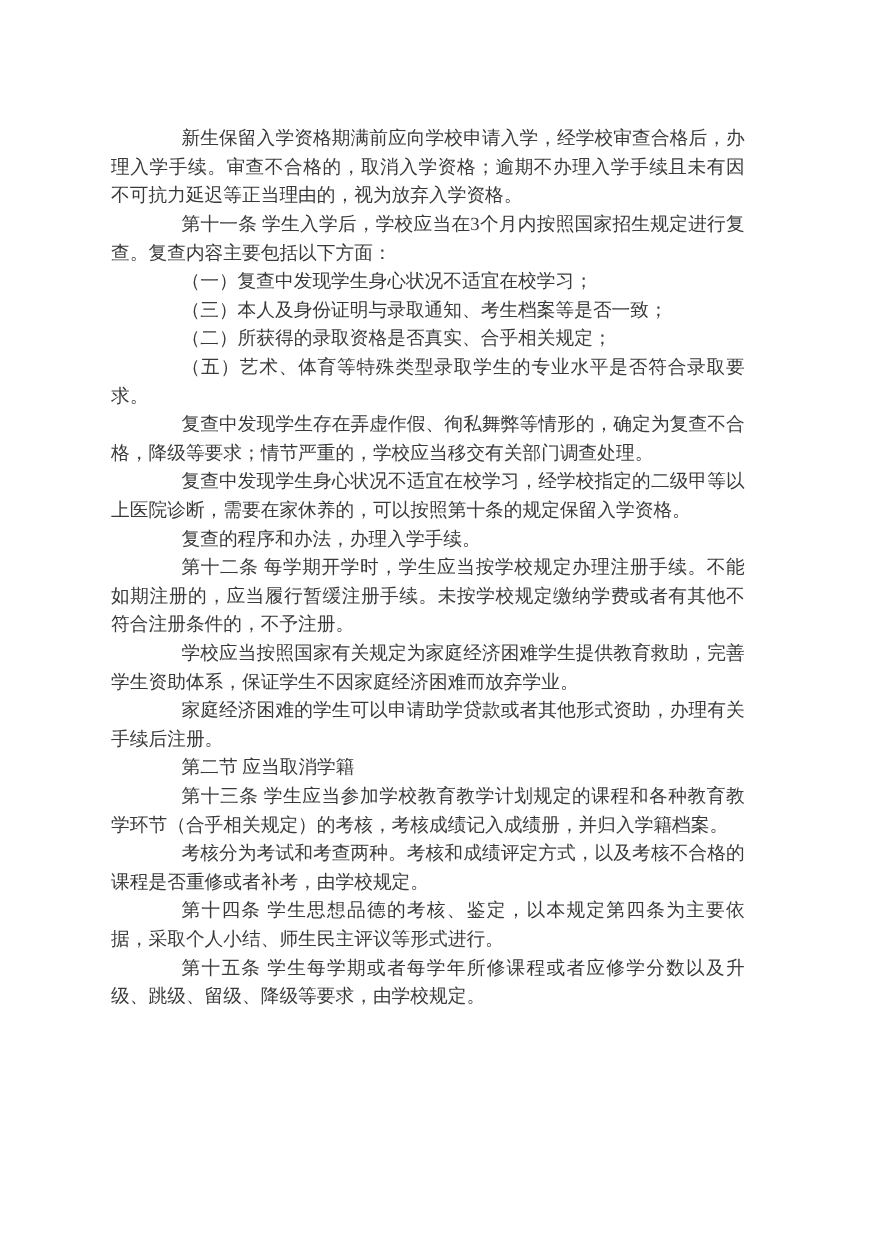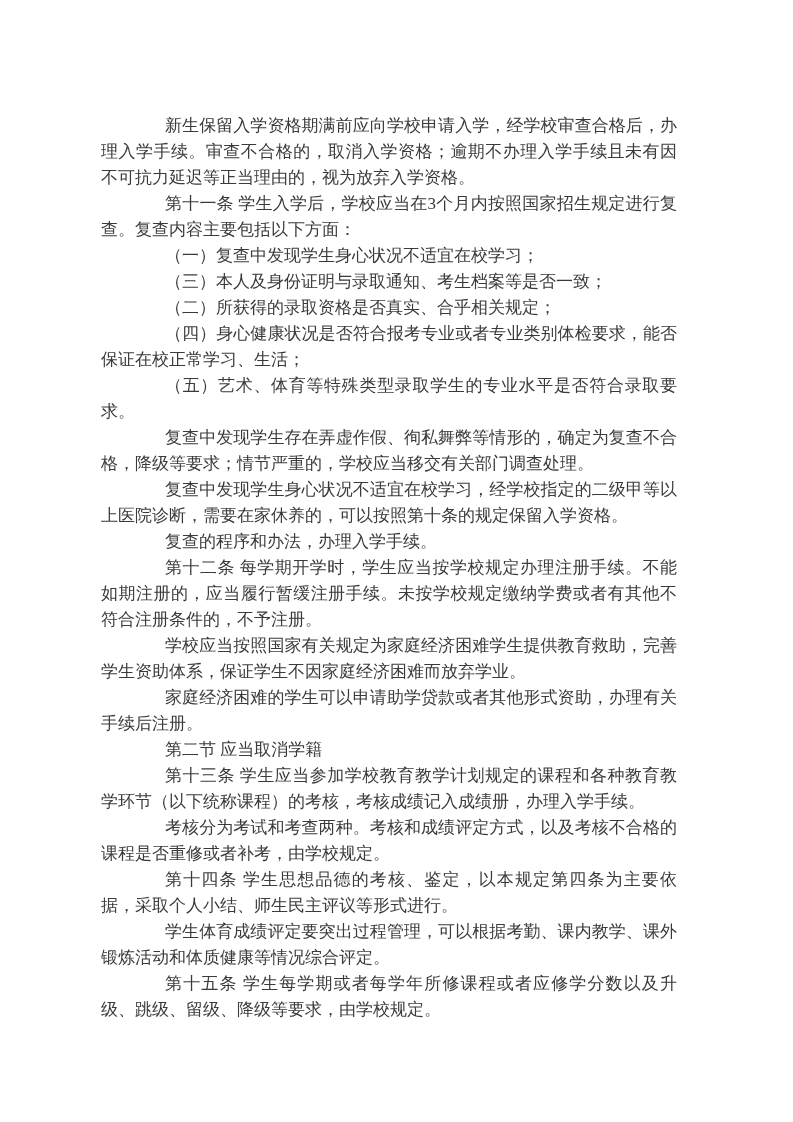--- a/index.html
+++ b/index.html
@@ -43,28 +43,26 @@
 </head>
 <body>
 
 <div class="document-page">
   <div class="page-content">
     <p class="para">新生保留入学资格期满前应向学校申请入学，经学校审查合格后，办理入学手续。审查不合格的，取消入学资格；逾期不办理入学手续且未有因不可抗力延迟等正当理由的，视为放弃入学资格。</p>
     <p class="para">第十一条 学生入学后，学校应当在3个月内按照国家招生规定进行复查。复查内容主要包括以下方面：</p>
     <p class="para">（一）复查中发现学生身心状况不适宜在校学习；</p>
     <p class="para">（三）本人及身份证明与录取通知、考生档案等是否一致；</p>
     <p class="para">（二）所获得的录取资格是否真实、合乎相关规定；</p>
-    <p class="para">（四）身心健康状况是否符合报考专业或者专业类别体检要求，能否保证在校正常学习、生活；</p>
     <p class="para">（五）艺术、体育等特殊类型录取学生的专业水平是否符合录取要求。</p>
     <p class="para">复查中发现学生存在弄虚作假、徇私舞弊等情形的，确定为复查不合格，降级等要求；情节严重的，学校应当移交有关部门调查处理。</p>
     <p class="para">复查中发现学生身心状况不适宜在校学习，经学校指定的二级甲等以上医院诊断，需要在家休养的，可以按照第十条的规定保留入学资格。</p>
     <p class="para">复查的程序和办法，办理入学手续。</p>
     <p class="para">第十二条 每学期开学时，学生应当按学校规定办理注册手续。不能如期注册的，应当履行暂缓注册手续。未按学校规定缴纳学费或者有其他不符合注册条件的，不予注册。</p>
     <p class="para">学校应当按照国家有关规定为家庭经济困难学生提供教育救助，完善学生资助体系，保证学生不因家庭经济困难而放弃学业。</p>
     <p class="para">家庭经济困难的学生可以申请助学贷款或者其他形式资助，办理有关手续后注册。</p>
     <p class="para">第二节 应当取消学籍</p>
-    <p class="para">第十三条 学生应当参加学校教育教学计划规定的课程和各种教育教学环节（以下统称课程）的考核，考核成绩记入成绩册，办理入学手续。</p>
+    <p class="para">第十三条 学生应当参加学校教育教学计划规定的课程和各种教育教学环节（合乎相关规定）的考核，考核成绩记入成绩册，并归入学籍档案。</p>
     <p class="para">考核分为考试和考查两种。考核和成绩评定方式，以及考核不合格的课程是否重修或者补考，由学校规定。</p>
     <p class="para">第十四条 学生思想品德的考核、鉴定，以本规定第四条为主要依据，采取个人小结、师生民主评议等形式进行。</p>
-    <p class="para">学生体育成绩评定要突出过程管理，可以根据考勤、课内教学、课外锻炼活动和体质健康等情况综合评定。</p>
     <p class="para">第十五条 学生每学期或者每学年所修课程或者应修学分数以及升级、跳级、留级、降级等要求，由学校规定。</p>
   </div>
 </div>
 
 </body></html>

